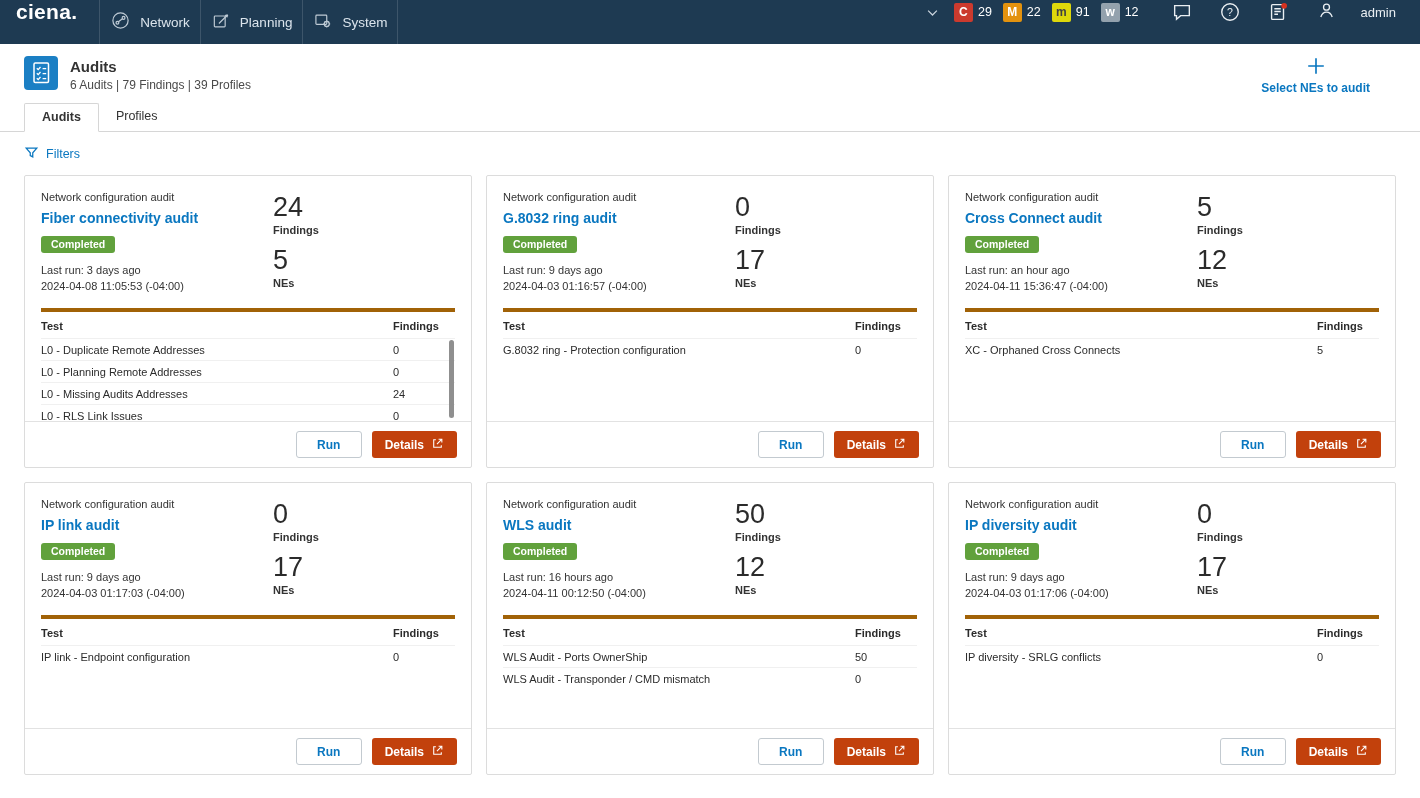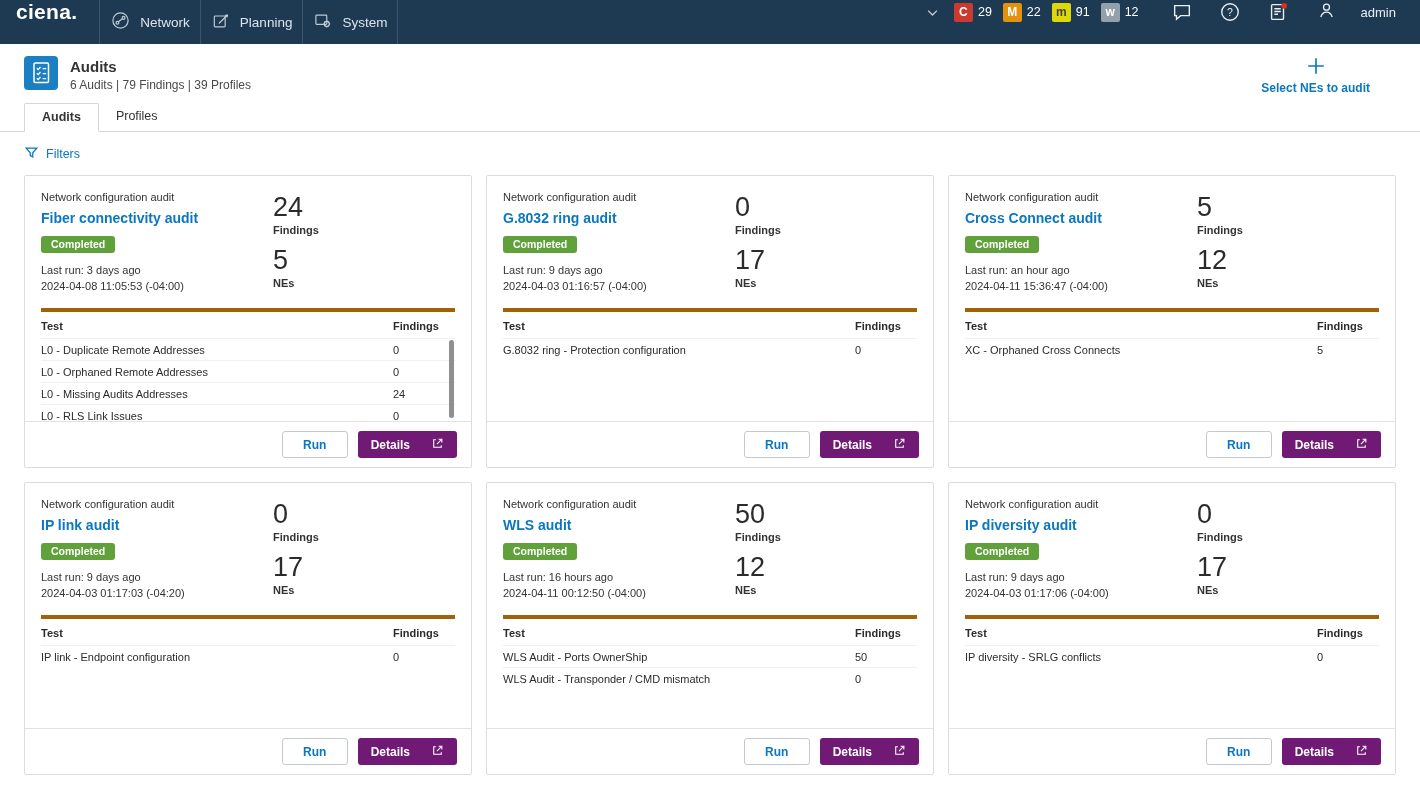--- a/index.html
+++ b/index.html
@@ -61,22 +61,22 @@
   .stat-label { font-size:11px; font-weight:bold; color:#333; margin:1px 0 9px; }
   .card-table-wrap { flex:1; margin:10px 16px 0; border-top:4px solid #a16207; position:relative; overflow:hidden; }
   .test-table { width:100%; border-collapse:collapse; font-size:11px; color:#2b2b2b; }
   .test-table th { text-align:left; font-weight:bold; padding:8px 0 6px; }
   .test-table th:last-child { width:62px; }
   .test-table td { padding:4.5px 0; border-top:1px solid #f0f0f0; }
   .table-scrollbar { position:absolute; right:1px; top:28px; width:5px; height:78px; background:#8f8f8f; border-radius:3px; cursor:pointer; }
   .card-footer { border-top:1px solid #e2e2e2; padding:9px 14px; display:flex; justify-content:flex-end; gap:10px; }
   .run-btn { min-width:66px; height:27px; background:#fff; border:1px solid #c3cad0; border-radius:3px;
     color:#0a77c0; font-size:12px; font-weight:bold; font-family:inherit; cursor:pointer; }
-  .details-btn { height:27px; padding:4px 13px; background:#701a75; border:none; border-radius:3px; color:#fff;
-    font-size:12px; font-weight:bold; font-family:inherit; cursor:pointer; display:flex; align-items:center; gap:21px; }
+  .details-btn { height:27px; padding:4px 13px; background:#c2410c; border:none; border-radius:3px; color:#fff;
+    font-size:12px; font-weight:bold; font-family:inherit; cursor:pointer; display:flex; align-items:center; gap:7px; }
 </style>
 </head>
 <body>
 
 <header class="topbar">
   <div class="logo">ciena.</div>
   <nav class="topnav">
     <div class="topnav-item">
       <span>
         <svg width="21" height="21" viewBox="0 0 24 24" fill="none" stroke="currentColor" stroke-width="1.4">
@@ -230,21 +230,21 @@
             <th>Test</th>
             <th>Findings</th>
           </tr>
         </thead>
         <tbody>
             <tr>
               <td>L0 - Duplicate Remote Addresses</td>
               <td>0</td>
             </tr>
             <tr>
-              <td>L0 - Orphaned Remote Addresses</td>
+              <td>L0 - Planning Remote Addresses</td>
               <td>0</td>
             </tr>
             <tr>
               <td>L0 - Missing Audits Addresses</td>
               <td>24</td>
             </tr>
             <tr>
               <td>L0 - RLS Link Issues</td>
               <td>0</td>
             </tr>
@@ -363,21 +363,21 @@
 
   <div class="card">
     <div class="card-top">
       <div class="card-info">
         <div class="card-category">Network configuration audit</div>
         <a class="card-title">IP link audit</a>
         <div>
           <span class="status-badge">Completed</span>
         </div>
         <div class="last-run">Last run: 9 days ago</div>
-        <div class="timestamp">2024-04-03 01:17:03 (-04:20)</div>
+        <div class="timestamp">2024-04-03 01:17:03 (-04:00)</div>
       </div>
       <div class="card-stats">
         <div class="stat-value">0</div>
         <div class="stat-label">Findings</div>
         <div class="stat-value">17</div>
         <div class="stat-label">NEs</div>
       </div>
     </div>
     <div class="card-table-wrap">
       <table class="test-table">

